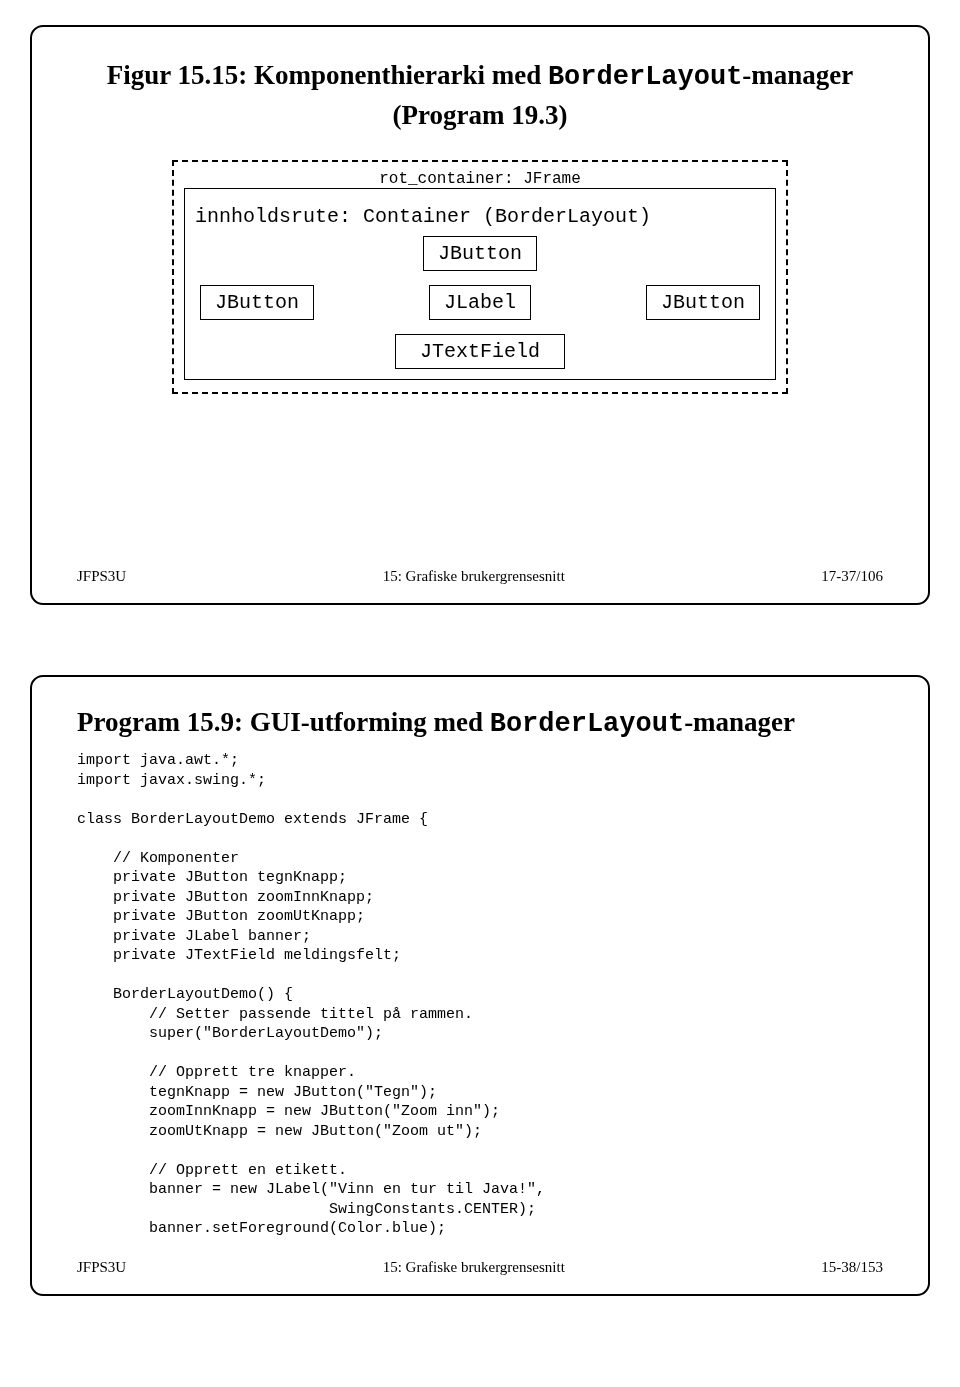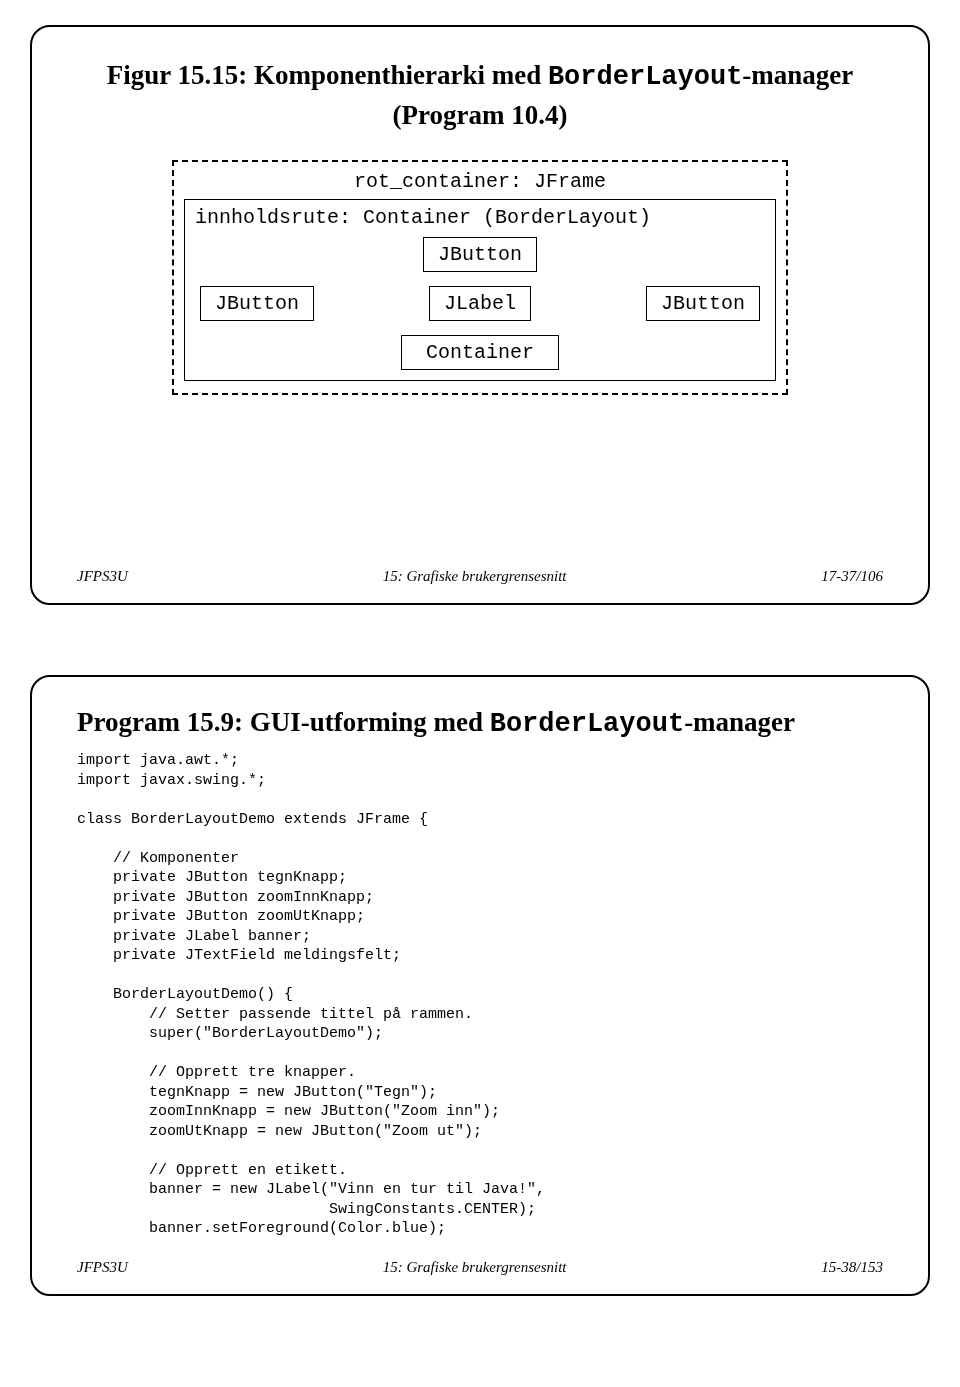--- a/index.html
+++ b/index.html
@@ -10,21 +10,21 @@
       margin: 0 auto;
     }
     .page-container {
       display: flex;
       flex-direction: column;
       gap: 40px;
       padding: 10px 0;
     }
     .slide {
       border: 2.5px solid #000;
-      border-radius: 20px;
+      border-radius: 13px;
       margin: 15px 30px;
       padding: 30px 45px 18px 45px;
       position: relative;
       min-height: 580px;
       display: flex;
       flex-direction: column;
     }
     .slide-title {
       font-family: Georgia, serif;
       font-size: 27px;
@@ -34,27 +34,26 @@
       line-height: 1.4;
     }
     .mono { font-family: 'Courier New', monospace; }
     .diagram-outer {
       border: 2px dashed #000;
       margin: 10px 95px 0 95px;
       padding: 8px 10px 12px 10px;
     }
     .diagram-inner-label {
       font-family: 'Courier New', monospace;
-      font-size: 20px;
+      font-size: 16px;
       text-align: center;
-      margin-bottom: 6px;
     }
     .container-box {
       border: 1.5px solid #000;
-      padding: 6px 10px 10px 10px;
+      padding: 16px 10px 10px 10px;
     }
     .container-label {
       font-family: 'Courier New', monospace;
       font-size: 20px;
       text-align: left;
       margin-bottom: 8px;
     }
     .component-row {
       display: flex;
       justify-content: center;
@@ -81,21 +80,20 @@
     .textfield-box {
       border: 1.5px solid #000;
       font-family: 'Courier New', monospace;
       font-size: 20px;
       padding: 5px 24px;
     }
     .slide-footer {
       display: flex;
       justify-content: space-between;
       align-items: center;
-      font-style: italic;
       font-family: Georgia, serif;
       font-size: 15px;
       margin-top: auto;
       padding-top: 20px;
     }
     .code-block {
       font-family: 'Courier New', monospace;
       font-size: 15px;
       line-height: 1.3;
       white-space: pre;
@@ -112,37 +110,37 @@
   </style>
 </head>
 <body>
 
 <div class="page-container">
 
   <div class="slide">
     <div class="slide-content">
       <div class="slide-title">
         <span>Figur 15.15: Komponenthierarki med </span><span class="mono">BorderLayout</span><span>-manager</span><br>
-        <span>(Program 10.4)</span>
+        <span>(Program 19.3)</span>
       </div>
 
       <div class="diagram-outer">
         <div class="diagram-inner-label">rot_container: JFrame</div>
         <div class="container-box">
           <div class="container-label">innholdsrute: Container (BorderLayout)</div>
           <div class="component-row">
             <div class="component-box">JButton</div>
           </div>
           <div class="component-row-between">
             <div class="component-box">JButton</div>
             <div class="component-box">JLabel</div>
             <div class="component-box">JButton</div>
           </div>
           <div class="textfield-row">
-            <div class="textfield-box">Container</div>
+            <div class="textfield-box">JTextField</div>
           </div>
         </div>
       </div>
     </div>
 
     <div class="slide-footer">
       <span>JFPS3U</span>
       <span>15: Grafiske brukergrensesnitt</span>
       <span>17-37/106</span>
     </div>

